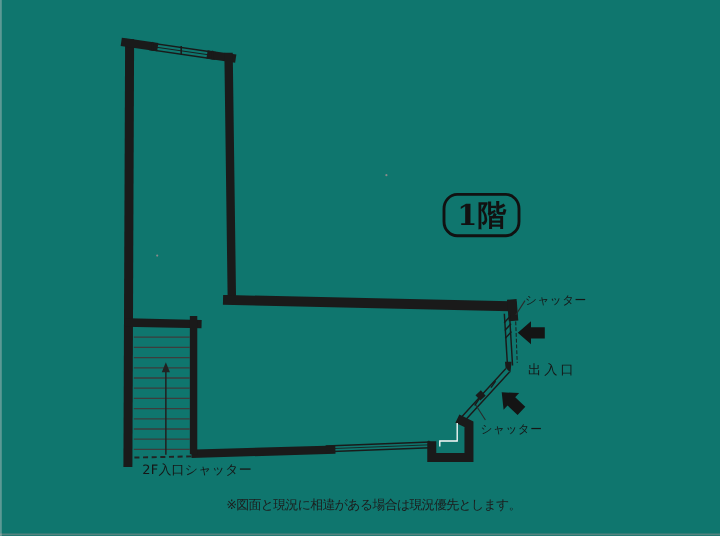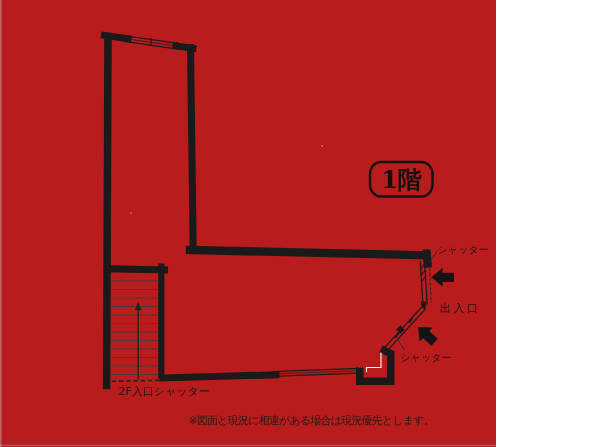--- a/index.html
+++ b/index.html
@@ -1,17 +1,17 @@
 <!DOCTYPE html>
 <html><head>
 <meta charset="utf-8">
 <style>
   html,body{margin:0;padding:0;background:#ffffff;}
   .stage{
-    position:relative;width:496px;height:447px;background:#b91c1c;overflow:hidden;
+    position:relative;width:600px;height:447px;background:#0f766e;overflow:hidden;
     font-family:"DejaVu Sans",sans-serif;
   }
   svg{position:absolute;left:0;top:0;}
   .lbl{fill:#161616;font-family:"DejaVu Sans",sans-serif;}
   .badge-txt{fill:#111111;font-family:"DejaVu Serif",serif;font-weight:600;}
   .note{fill:#1c1c1c;font-family:"DejaVu Sans",sans-serif;}
 </style>
 </head>
 <body>
 

